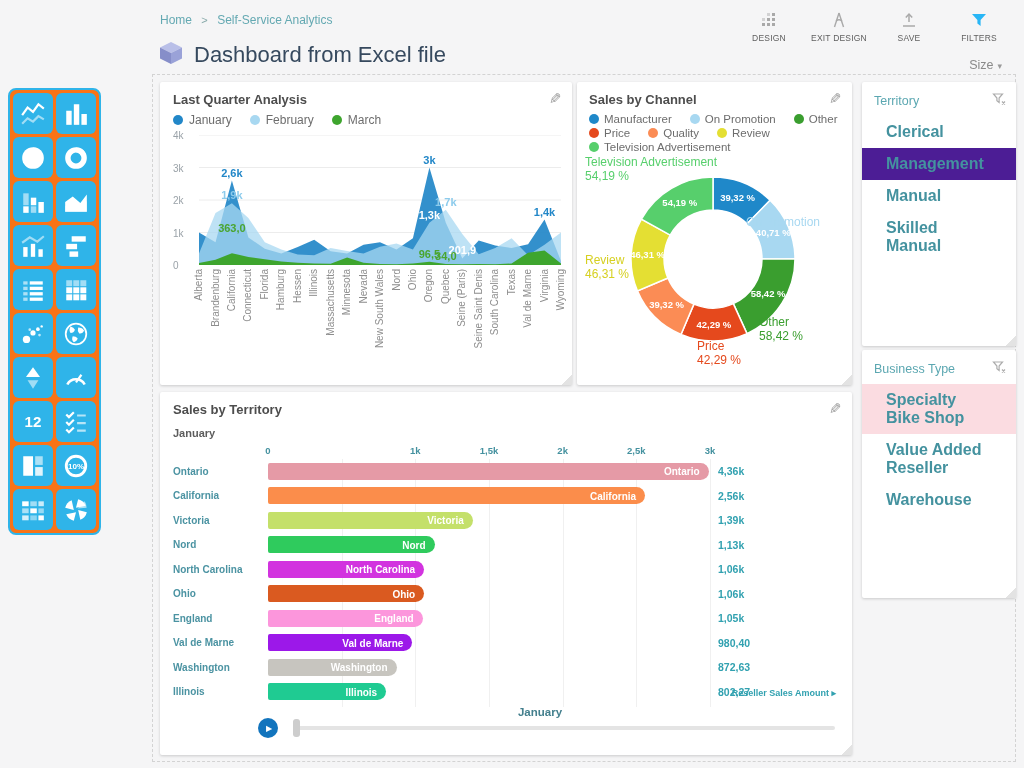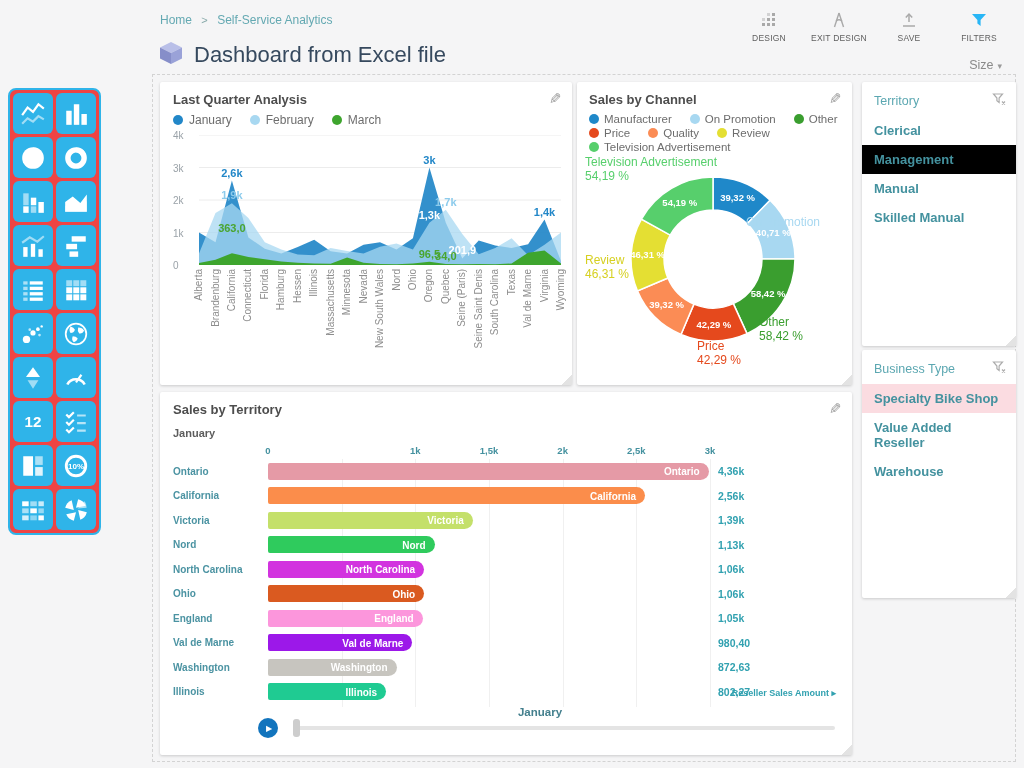--- a/index.html
+++ b/index.html
@@ -18,21 +18,21 @@
   .tb-btn .lb { font-size:8.5px; color:#5f5f5f; letter-spacing:.2px; margin-top:3px; }
   .size-drop { position:absolute; right:22px; top:58px; font-size:12.5px; color:#8a8a8a; cursor:pointer; }
   .size-drop .caret { font-size:9px; color:#9a9a9a; margin-left:4px; }
 
   
   .canvas-dashed { position:absolute; left:152px; top:74px; width:864px; height:688px;
      border:1px dashed #d3d3d3; background:transparent; }
 
   
   .toolbox { position:absolute; left:8px; top:88px; width:93px; padding:3px;
-     background:#ef4444; border:2px solid #2fb4e9; border-radius:8px;
+     background:#f97316; border:2px solid #2fb4e9; border-radius:8px;
      display:grid; grid-template-columns:1fr 1fr; gap:3px; }
   .tool-btn { height:41px; background:#2fb4e9; border-radius:6px; display:flex;
      align-items:center; justify-content:center; cursor:pointer; }
   .tool-btn svg { width:26px; height:26px; }
 
   
   .card { position:absolute; background:#fff; border-radius:2px;
      box-shadow:0 1px 3px rgba(0,0,0,.18); }
   .card .fold { position:absolute; right:0; bottom:0; width:11px; height:11px;
      background:linear-gradient(to top left, #e3e3e3 49%, transparent 50%); }
@@ -90,21 +90,21 @@
   .slider-handle { position:absolute; left:-2px; top:-7px; width:7px; height:18px;
      background:#cdcdcd; border-radius:3px; cursor:grab; }
 
   
   .filter-card { left:862px; width:154px; padding:10px 0 10px 0; }
   #card-occupation { top:82px; height:264px; }
   #card-business { top:350px; height:248px; }
   .filter-head { display:flex; justify-content:space-between; align-items:center; padding:0 10px 6px 12px; }
   .filter-title { font-size:12.5px; color:#5ba7b1; }
   .filter-clear-icon { cursor:pointer; }
-  .filter-item { padding:7px 12px; font-size:13px; font-weight:bold; color:#44929f; cursor:pointer; }
+  .filter-item { padding:7px 24px; font-size:16px; font-weight:bold; color:#44929f; cursor:pointer; }
 </style>
 </head>
 <body>
 
 <div class="breadcrumb" data-interactable="false">
   <span data-interactable="true">Home</span>
   <span class="sep" data-interactable="false">&gt;</span>
   <span data-interactable="true">Self-Service Analytics</span>
 </div>
 
@@ -614,21 +614,21 @@
     <span class="filter-title" data-interactable="false">Territory</span>
     <span class="filter-clear-icon" data-interactable="true">
       <svg width="14" height="14" viewBox="0 0 14 14" fill="none" stroke="#adadad" stroke-width="1.2">
         <path d="M1.5 2 h9 l-3.4 4 v4.5 l-2.2 -1.8 v-2.7 Z"></path>
           <path d="M10 9.5 l3 3 M13 9.5 l-3 3"></path>
       </svg>
     </span>
   </div>
   <div id="occupation-items">
       <div class="filter-item" data-interactable="true">Clerical</div>
-      <div class="filter-item" data-interactable="true" style="background: #000000;">Management</div>
+      <div class="filter-item" data-interactable="true" style="background: #4c1d95;">Management</div>
       <div class="filter-item" data-interactable="true">Manual</div>
       <div class="filter-item" data-interactable="true">Skilled Manual</div>
     </div>
   <div class="fold" data-interactable="false"></div>
 </div>
 
 <div class="card filter-card" id="card-business" data-interactable="false">
   <div class="filter-head">
     <span class="filter-title" data-interactable="false">Business Type</span>
     <span class="filter-clear-icon" data-interactable="true">

